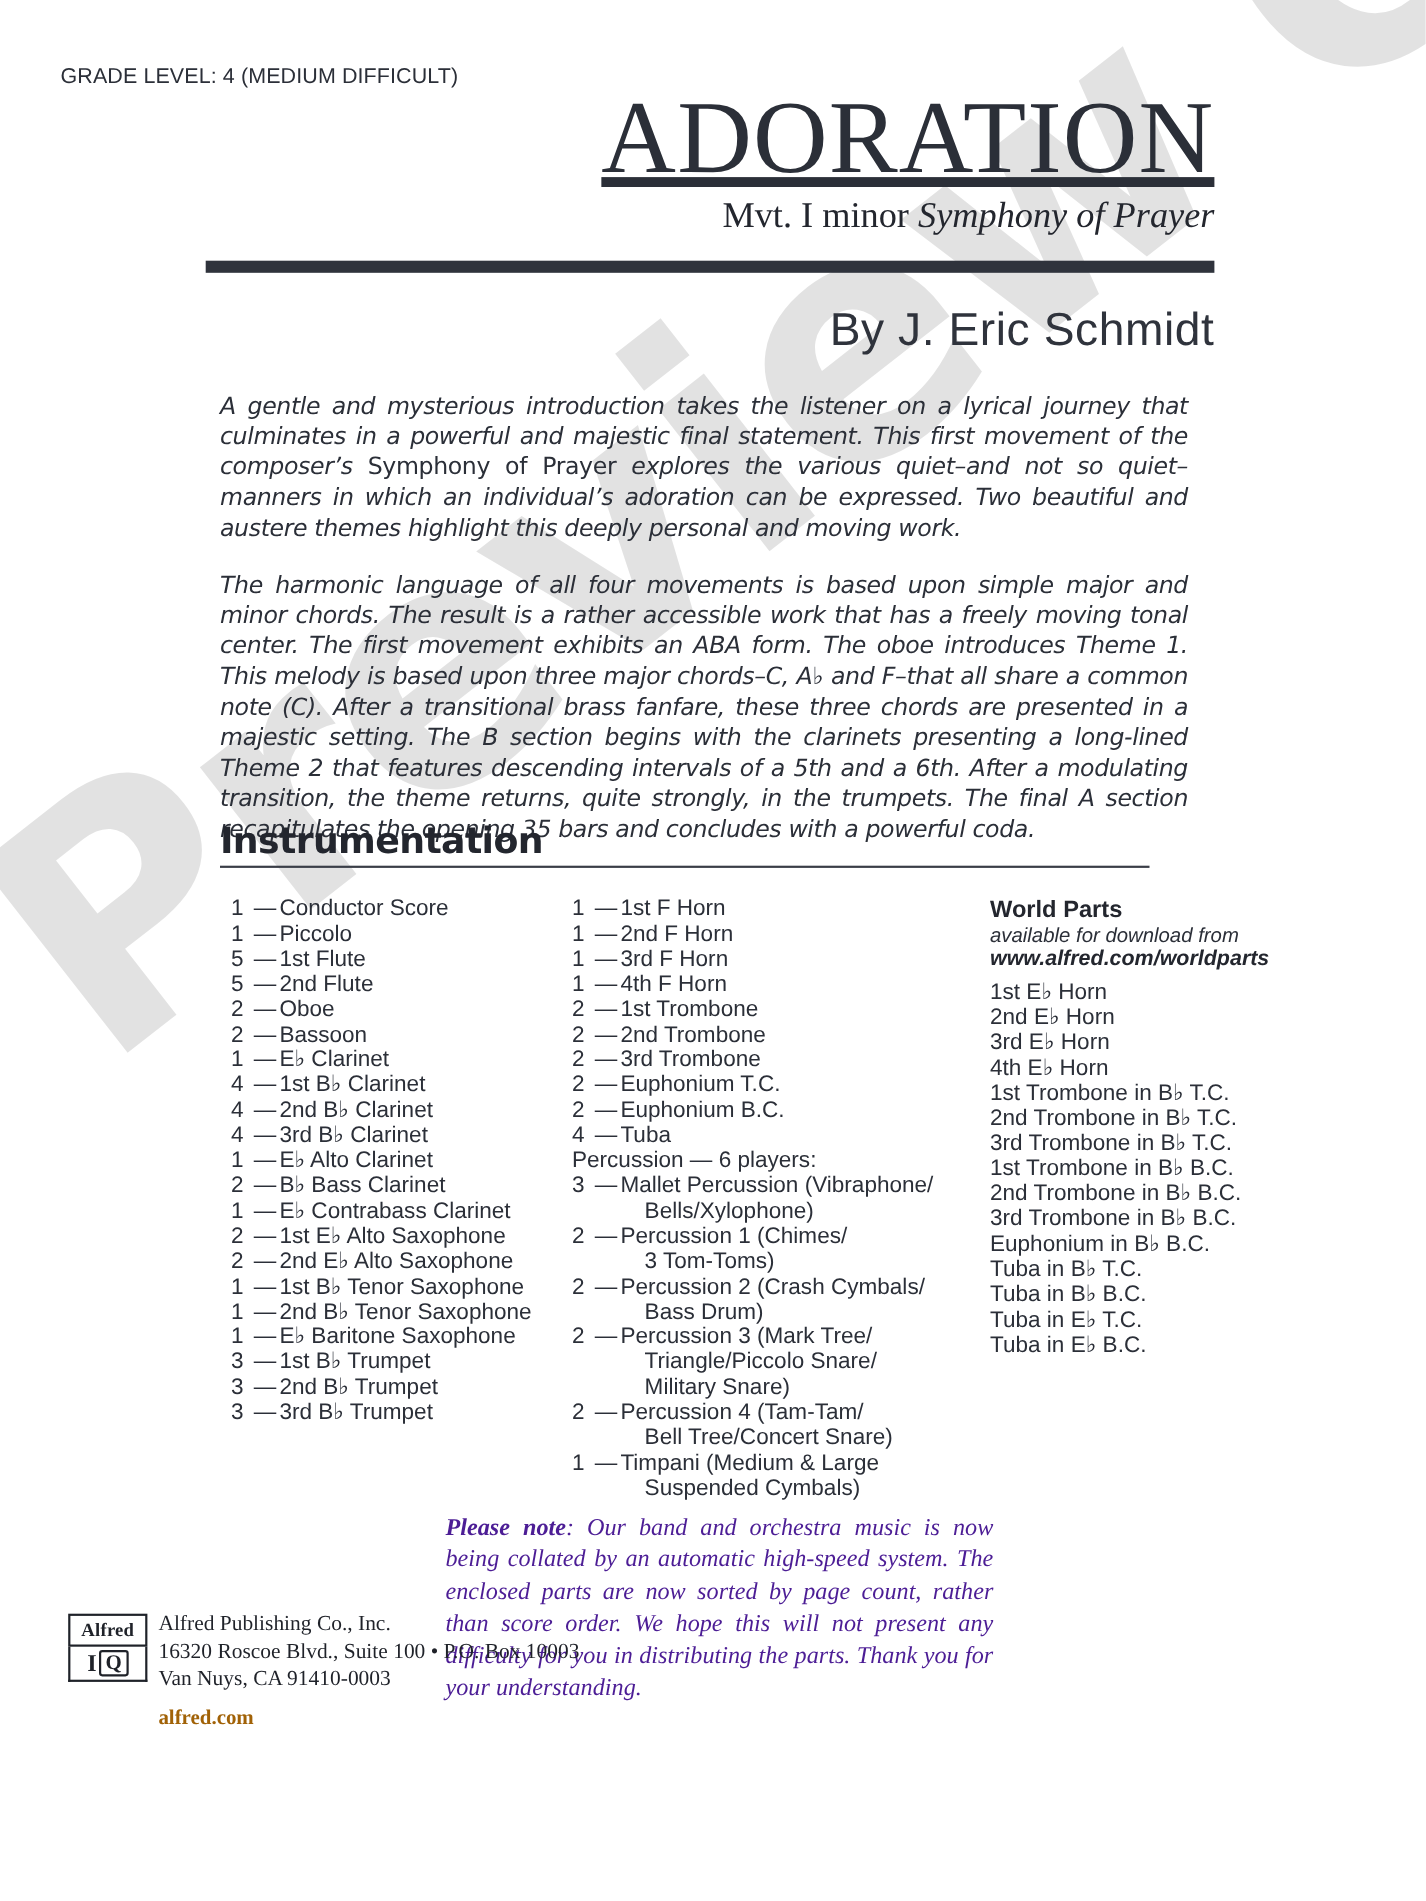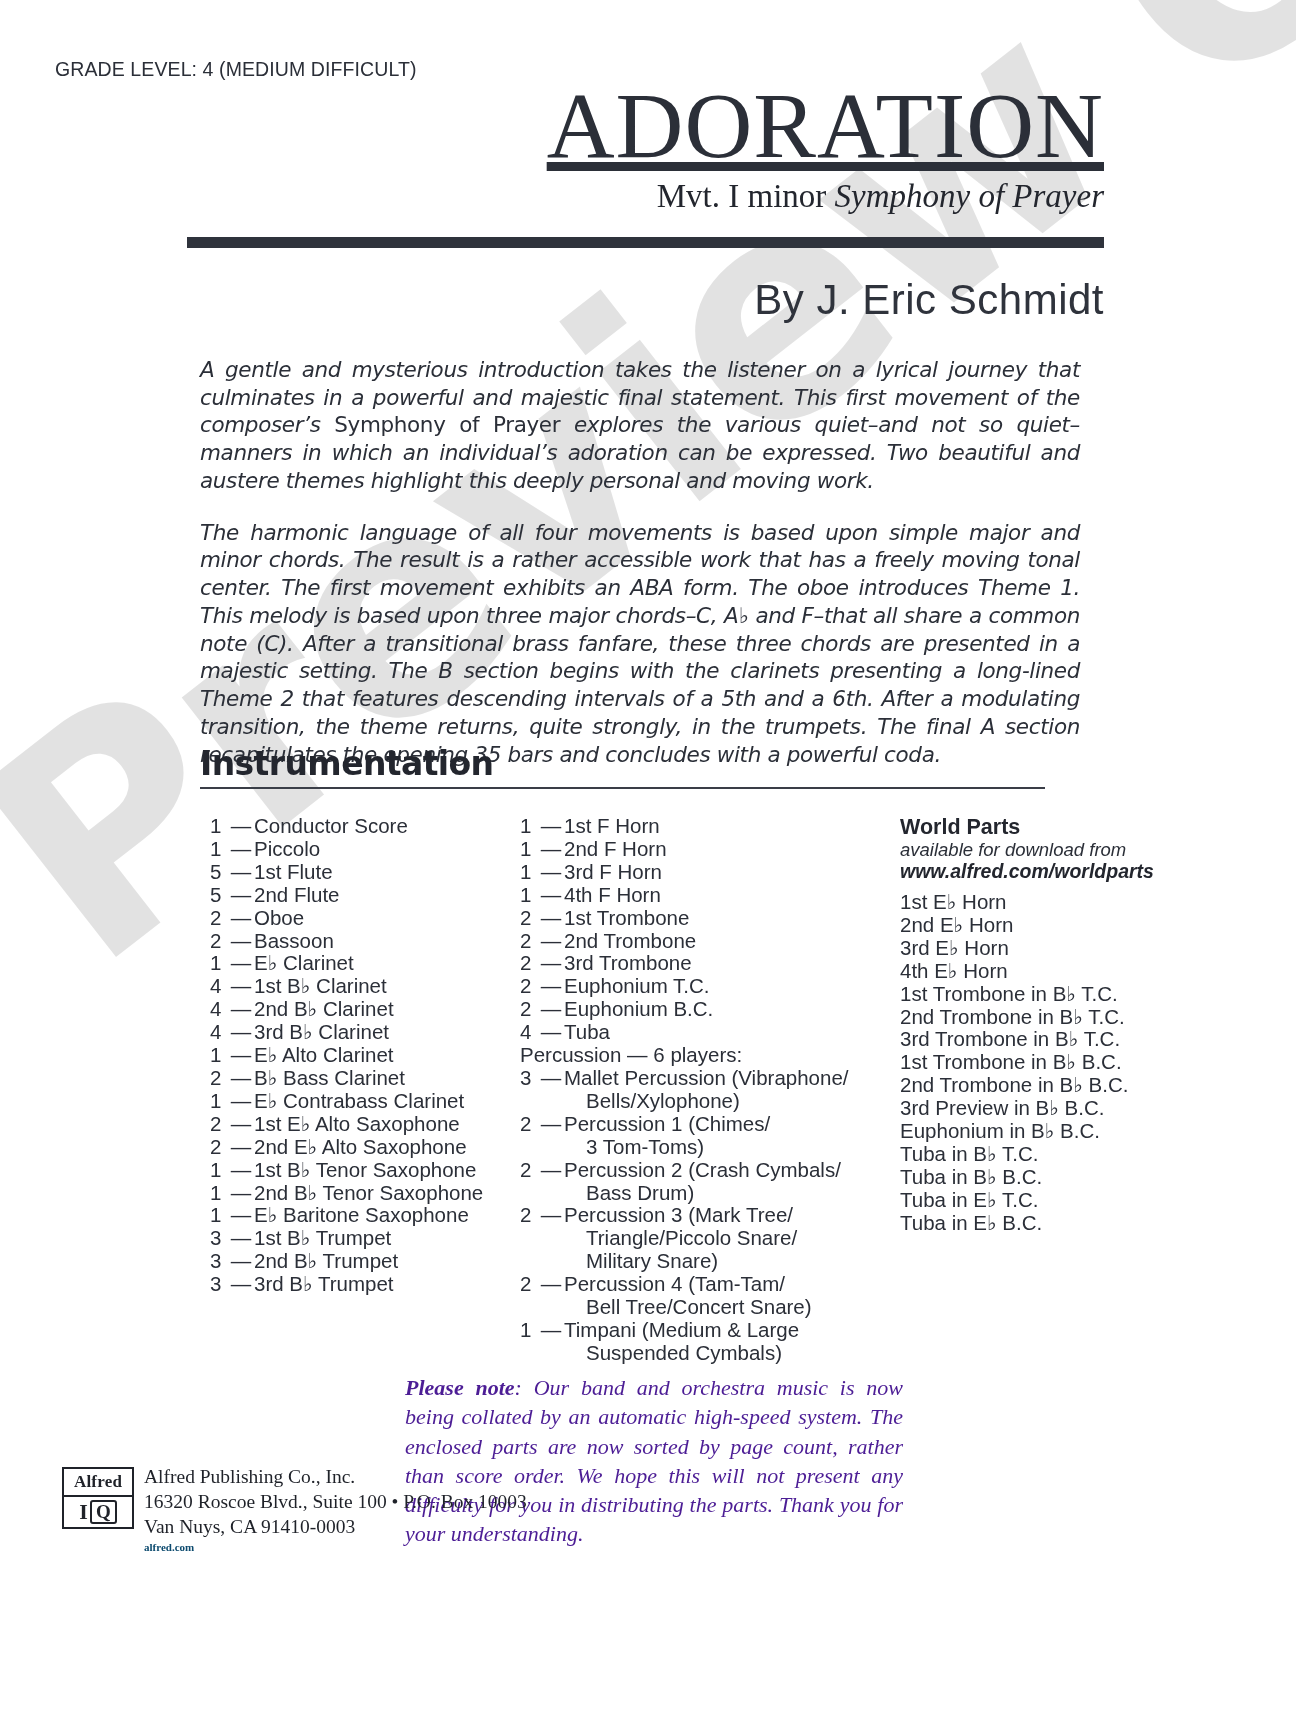--- a/index.html
+++ b/index.html
@@ -270,22 +270,23 @@
     left: 82px;
     top: -2px;
     font-family: "Liberation Serif", serif;
     font-size: 19.5px;
     line-height: 1.28;
     color: #1f2229;
   }
   #footer-site {
     font-family: "Liberation Serif", serif;
     font-weight: 700;
-    font-size: 11px;
-    color: #0c4a6e;
+    font-size: 19px;
+    margin-top: 10px;
+    color: #a16207;
   }
 </style>
 </head>
 <body>
 
 <div id="watermark">
   <div class="wm-text">Preview Only</div>
 </div>
 
 <div id="page">
@@ -366,21 +367,21 @@
       <div id="world-parts-list">
           <div class="irow">1st E♭ Horn</div>
           <div class="irow">2nd E♭ Horn</div>
           <div class="irow">3rd E♭ Horn</div>
           <div class="irow">4th E♭ Horn</div>
           <div class="irow">1st Trombone in B♭ T.C.</div>
           <div class="irow">2nd Trombone in B♭ T.C.</div>
           <div class="irow">3rd Trombone in B♭ T.C.</div>
           <div class="irow">1st Trombone in B♭ B.C.</div>
           <div class="irow">2nd Trombone in B♭ B.C.</div>
-          <div class="irow">3rd Preview in B♭ B.C.</div>
+          <div class="irow">3rd Trombone in B♭ B.C.</div>
           <div class="irow">Euphonium in B♭ B.C.</div>
           <div class="irow">Tuba in B♭ T.C.</div>
           <div class="irow">Tuba in B♭ B.C.</div>
           <div class="irow">Tuba in E♭ T.C.</div>
           <div class="irow">Tuba in E♭ B.C.</div>
         </div>
     </div>
   </div>
 
   <div id="please-note"><b>Please note</b><span>:  Our band and orchestra music is now being collated by an automatic high-speed system.  The enclosed parts are now sorted by page count, rather than score order.  We hope this will not present any difficulty for you in distributing the parts.  Thank you for your understanding.</span></div>

